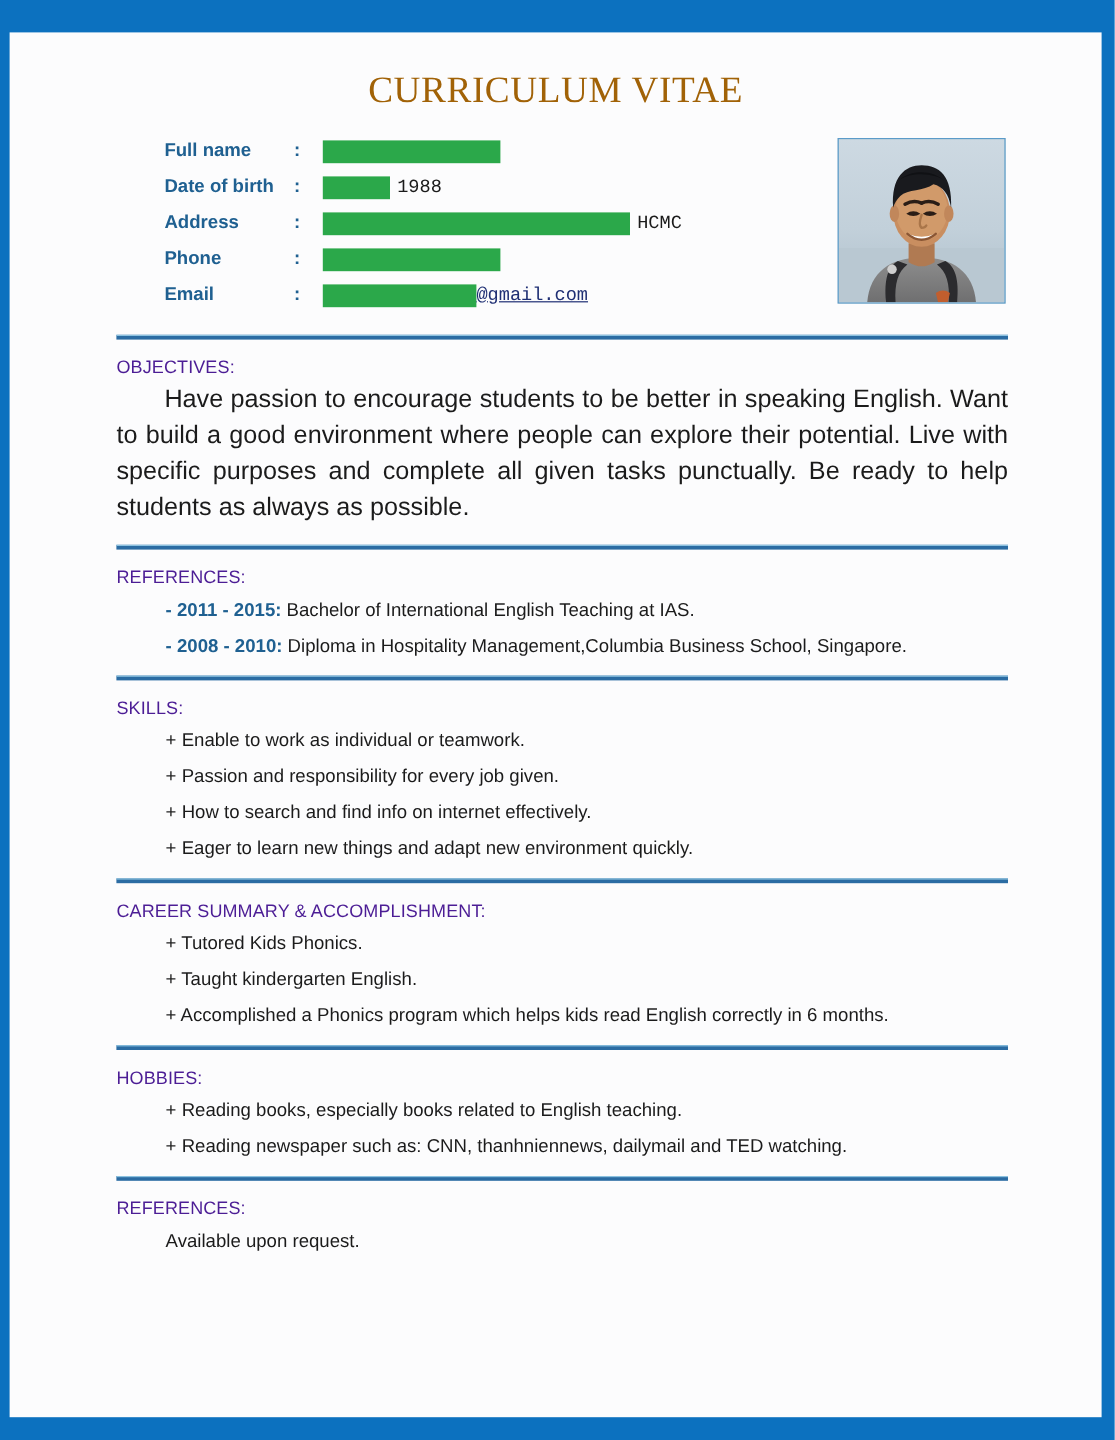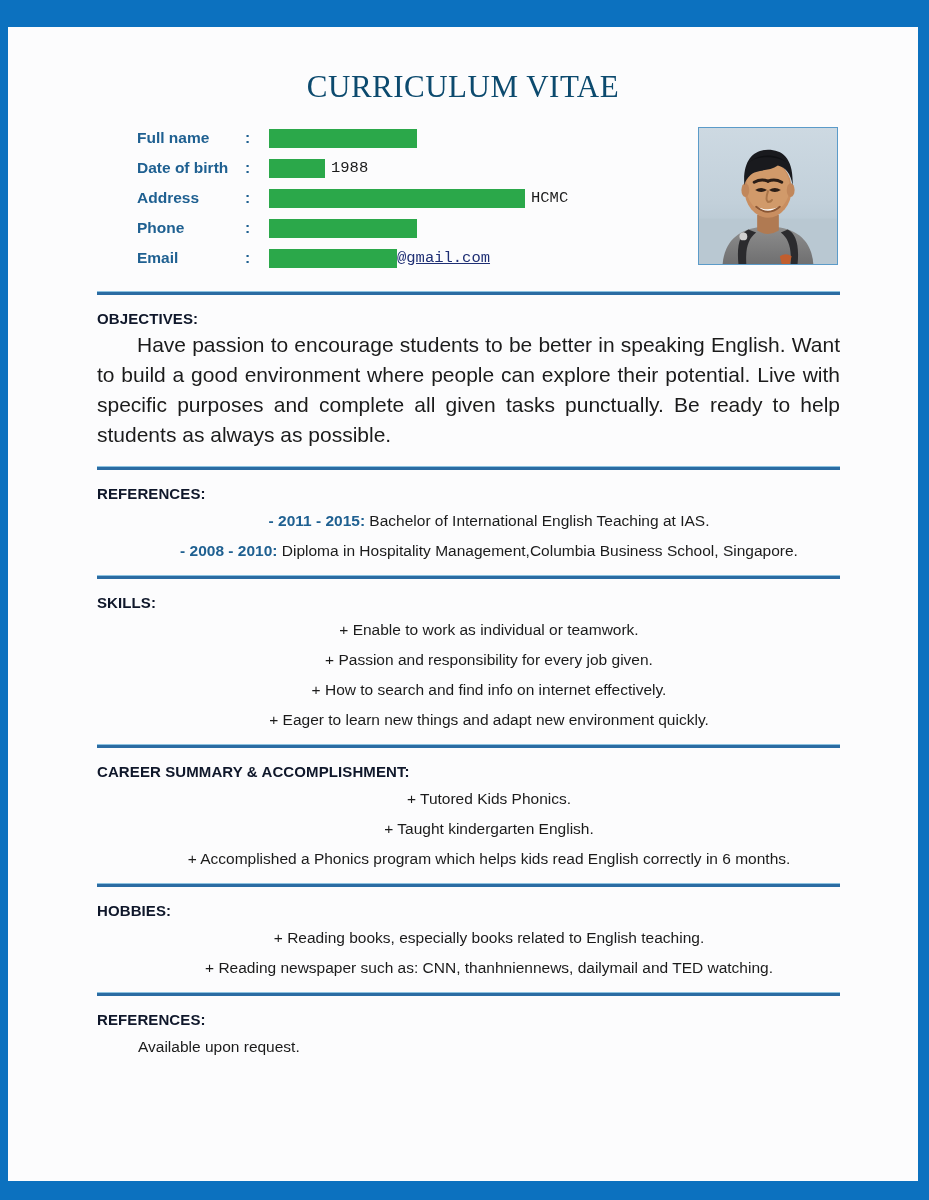--- a/index.html
+++ b/index.html
@@ -30,26 +30,26 @@
     width: 910px;
     height: 1154px;
     background: #fcfcfd;
     box-sizing: border-box;
     overflow: hidden;
   }
 
   
   .doc-title {
     text-align: center;
-    color: #0c4a6e;
+    color: #a16207;
     font-family: "Liberation Serif", serif;
     font-size: 31px;
     letter-spacing: 0.5px;
     margin: 0;
-    padding-top: 42px;
+    padding-top: 30px;
     font-weight: normal;
   }
 
   
   .identity {
     position: relative;
     margin-top: 18px;
     padding-left: 129px;
     height: 168px;
   }
@@ -120,38 +120,37 @@
     background: #2b6ca3;
     margin: 0 78px 0 89px;
     border-top: 1px solid #8cc2e0;
     box-sizing: content-box;
   }
   .section {
     padding: 0 78px 0 89px;
   }
   .section-title {
     font-size: 15px;
-    font-weight: bold;
-    color: #0f172a;
+    font-weight: normal;
+    color: #4c1d95;
     letter-spacing: 0.1px;
     margin: 15px 0 0 0;
   }
   .para {
     font-size: 21px;
     color: #1b1b1b;
     line-height: 30px;
     text-align: justify;
     margin: 3px 0 0 0;
     text-indent: 40px;
   }
   .bullets {
     list-style: none;
     margin: 4px 0 0 0;
     padding: 0 0 0 41px;
-    text-align: center;
   }
   .bullets li {
     font-size: 15.5px;
     color: #1b1b1b;
     line-height: 30px;
     white-space: nowrap;
   }
   .edu-date {
     color: #1f6091;
     font-weight: bold;

